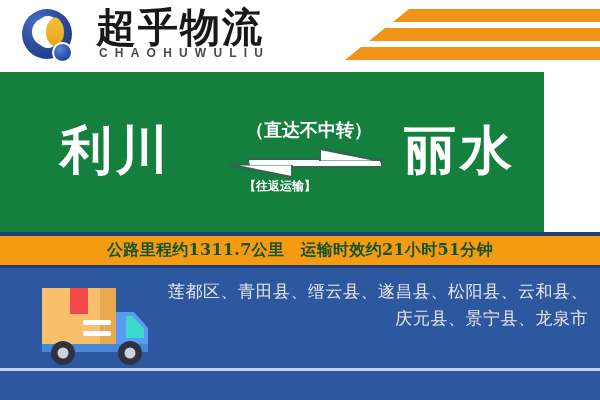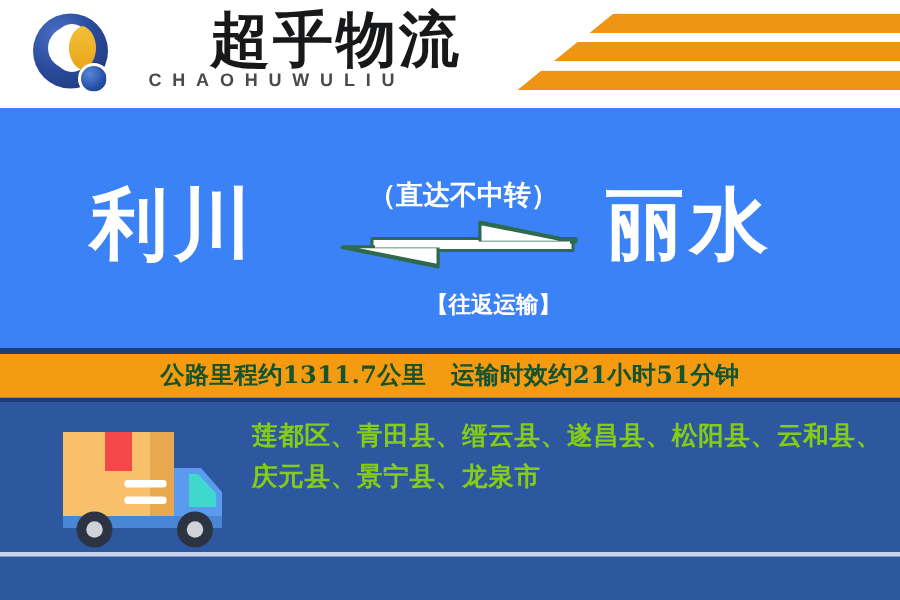--- a/index.html
+++ b/index.html
@@ -76,21 +76,20 @@
   .brand-cn {
     position: absolute;
     left: 96px; top: 6px;
     font-family: "DejaVu Serif", "Liberation Serif", serif;
     font-size: 40px;
     font-weight: bold;
     color: #17181a;
     letter-spacing: 2px;
     line-height: 42px;
     white-space: nowrap;
-    margin-left: 44px;
   }
   .brand-en {
     position: absolute;
     left: 99px; top: 46px;
     font-family: Liberation Sans, sans-serif;
     font-size: 12px;
     font-weight: bold;
     color: #4a4a4a;
     letter-spacing: 7.2px;
     white-space: nowrap;
@@ -108,22 +107,22 @@
     right: 0;
   }
   .stripe.s1 { top: 3px;  left: 48px; clip-path: polygon(16px 0, 100% 0, 100% 100%, 0 100%); }
   .stripe.s2 { top: 22px; left: 24px; clip-path: polygon(16px 0, 100% 0, 100% 100%, 0 100%); }
   .stripe.s3 { top: 41px; left: 0px;  clip-path: polygon(16px 0, 100% 0, 100% 100%, 0 100%); }
 
   
   .panel {
     position: absolute;
     left: 0; top: 72px;
-    width: 600px; height: 164px;
-    background: #3b82f6;
+    width: 544px; height: 164px;
+    background: #15803d;
   }
   .panel-rule {
     position: absolute;
     left: 0; top: 232px;
     width: 600px; height: 4px;
     background: #203f77;
   }
 
   .city {
     position: absolute;
@@ -145,25 +144,25 @@
     width: 130px;
     text-align: center;
     font-family: "DejaVu Sans", sans-serif;
     font-size: 18px;
     font-weight: bold;
     color: #ffffff;
     white-space: nowrap;
   }
   .note-bottom {
     position: absolute;
-    left: 244px; top: 122px;
+    left: 244px; top: 106px;
     width: 130px;
-    text-align: right;
+    text-align: left;
     font-family: "DejaVu Sans", sans-serif;
-    font-size: 15px;
+    font-size: 12px;
     font-weight: bold;
     color: #ffffff;
     white-space: nowrap;
   }
   .arrow-wrap {
     position: absolute;
     left: 224px; top: 74px;
     width: 164px; height: 34px;
   }
 
@@ -205,24 +204,25 @@
     left: 0; top: 100px;
     width: 600px; height: 3px;
     background: #c9d3e8;
   }
   .dest-list {
     position: absolute;
     left: 168px; top: 10px;
     width: 420px;
     font-family: "DejaVu Serif", "Liberation Serif", serif;
     font-size: 17px;
-    font-weight: bold;
-    color: #84cc16;
+    font-weight: normal;
+    color: #e5e5e5;
     line-height: 27px;
     letter-spacing: 0.5px;
+    text-align: right;
   }
   .truck {
     position: absolute;
     left: 28px; top: 8px;
     width: 128px; height: 98px;
   }
 </style>
 </head>
 <body>
 

